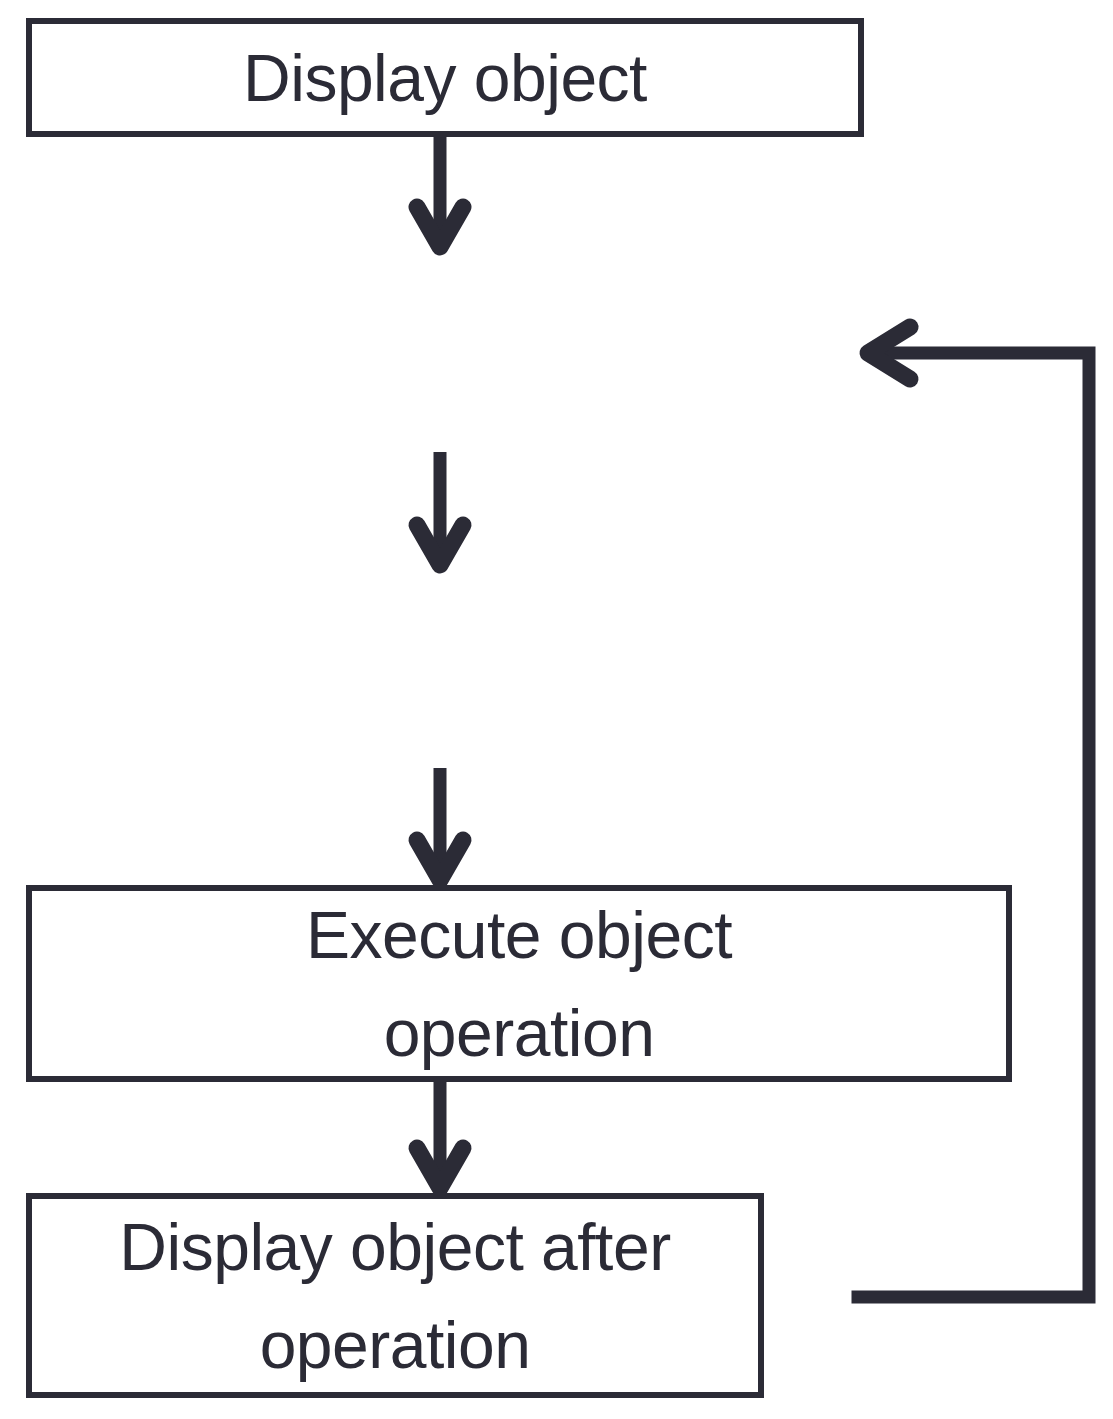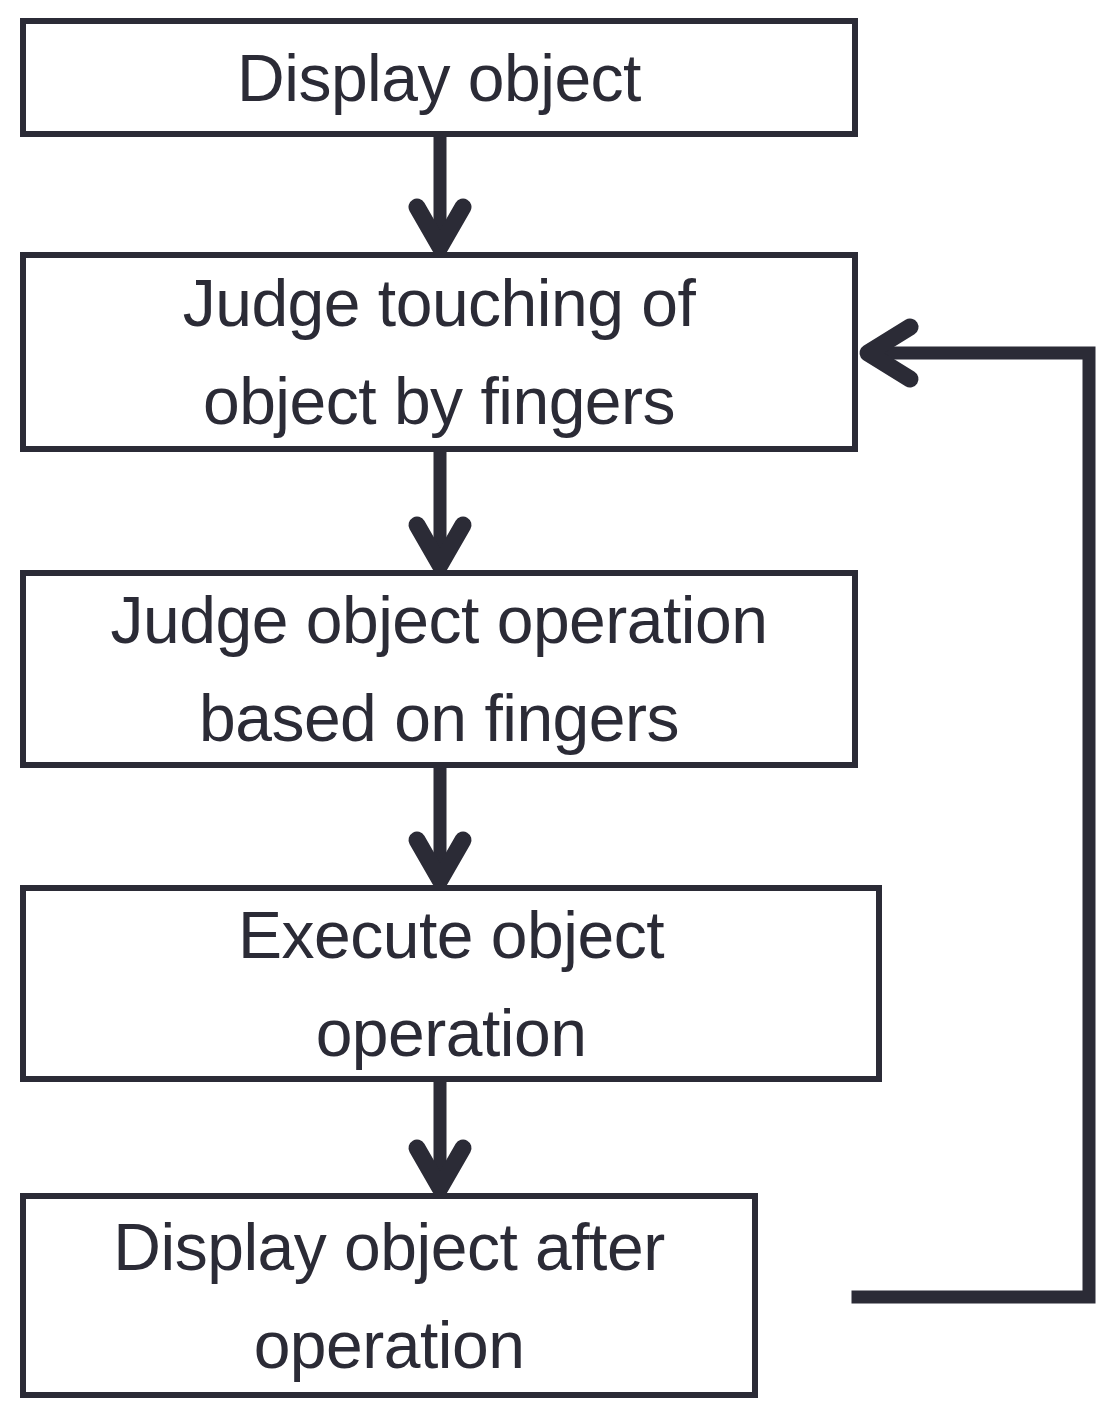--- a/index.html
+++ b/index.html
@@ -17,20 +17,21 @@
   }
   .node {
     position: absolute;
     box-sizing: border-box;
     border: 6px solid #2b2b36;
     background: #ffffff;
     display: flex;
     align-items: center;
     justify-content: center;
     text-align: center;
+    margin-left: 6px;
   }
   .node-label {
     color: #2b2b36;
     font-size: 66px;
     line-height: 98px;
     letter-spacing: -0.5px;
     white-space: pre-line;
     padding: 0 12px;
   }
   .flow-svg {
@@ -73,31 +74,23 @@
       <polyline points="858,1297 1089,1297 1089,353 872,353" fill="none" stroke="#2b2b36" stroke-width="13" stroke-linecap="square" stroke-linejoin="miter"></polyline>
       <polyline points="910,327 868,353 910,379" fill="none" stroke="#2b2b36" stroke-width="17" stroke-linecap="round" stroke-linejoin="round"></polyline>
     </g>
 
   </svg>
 
   <div class="node" style="left:20px; top:18px; width:838px; height:119px;">
     <span class="node-label">Display object</span>
   </div>
 
-  <div class="node" style="left:20px; top:252px; width:838px; height:200px;">
-    <span class="node-label">Judge touching of
-object by fingers</span>
-  </div>
 
-  <div class="node" style="left:20px; top:570px; width:838px; height:198px;">
-    <span class="node-label">Judge object operation
-based on fingers</span>
-  </div>
 
-  <div class="node" style="left:20px; top:885px; width:862px; height:197px;">
+  <div class="node" style="left:20px; top:885px; width:986px; height:197px;">
     <span class="node-label">Execute object
 operation</span>
   </div>
 
   <div class="node" style="left:20px; top:1193px; width:738px; height:205px;">
     <span class="node-label">Display object after
 operation</span>
   </div>
 
 </div>

